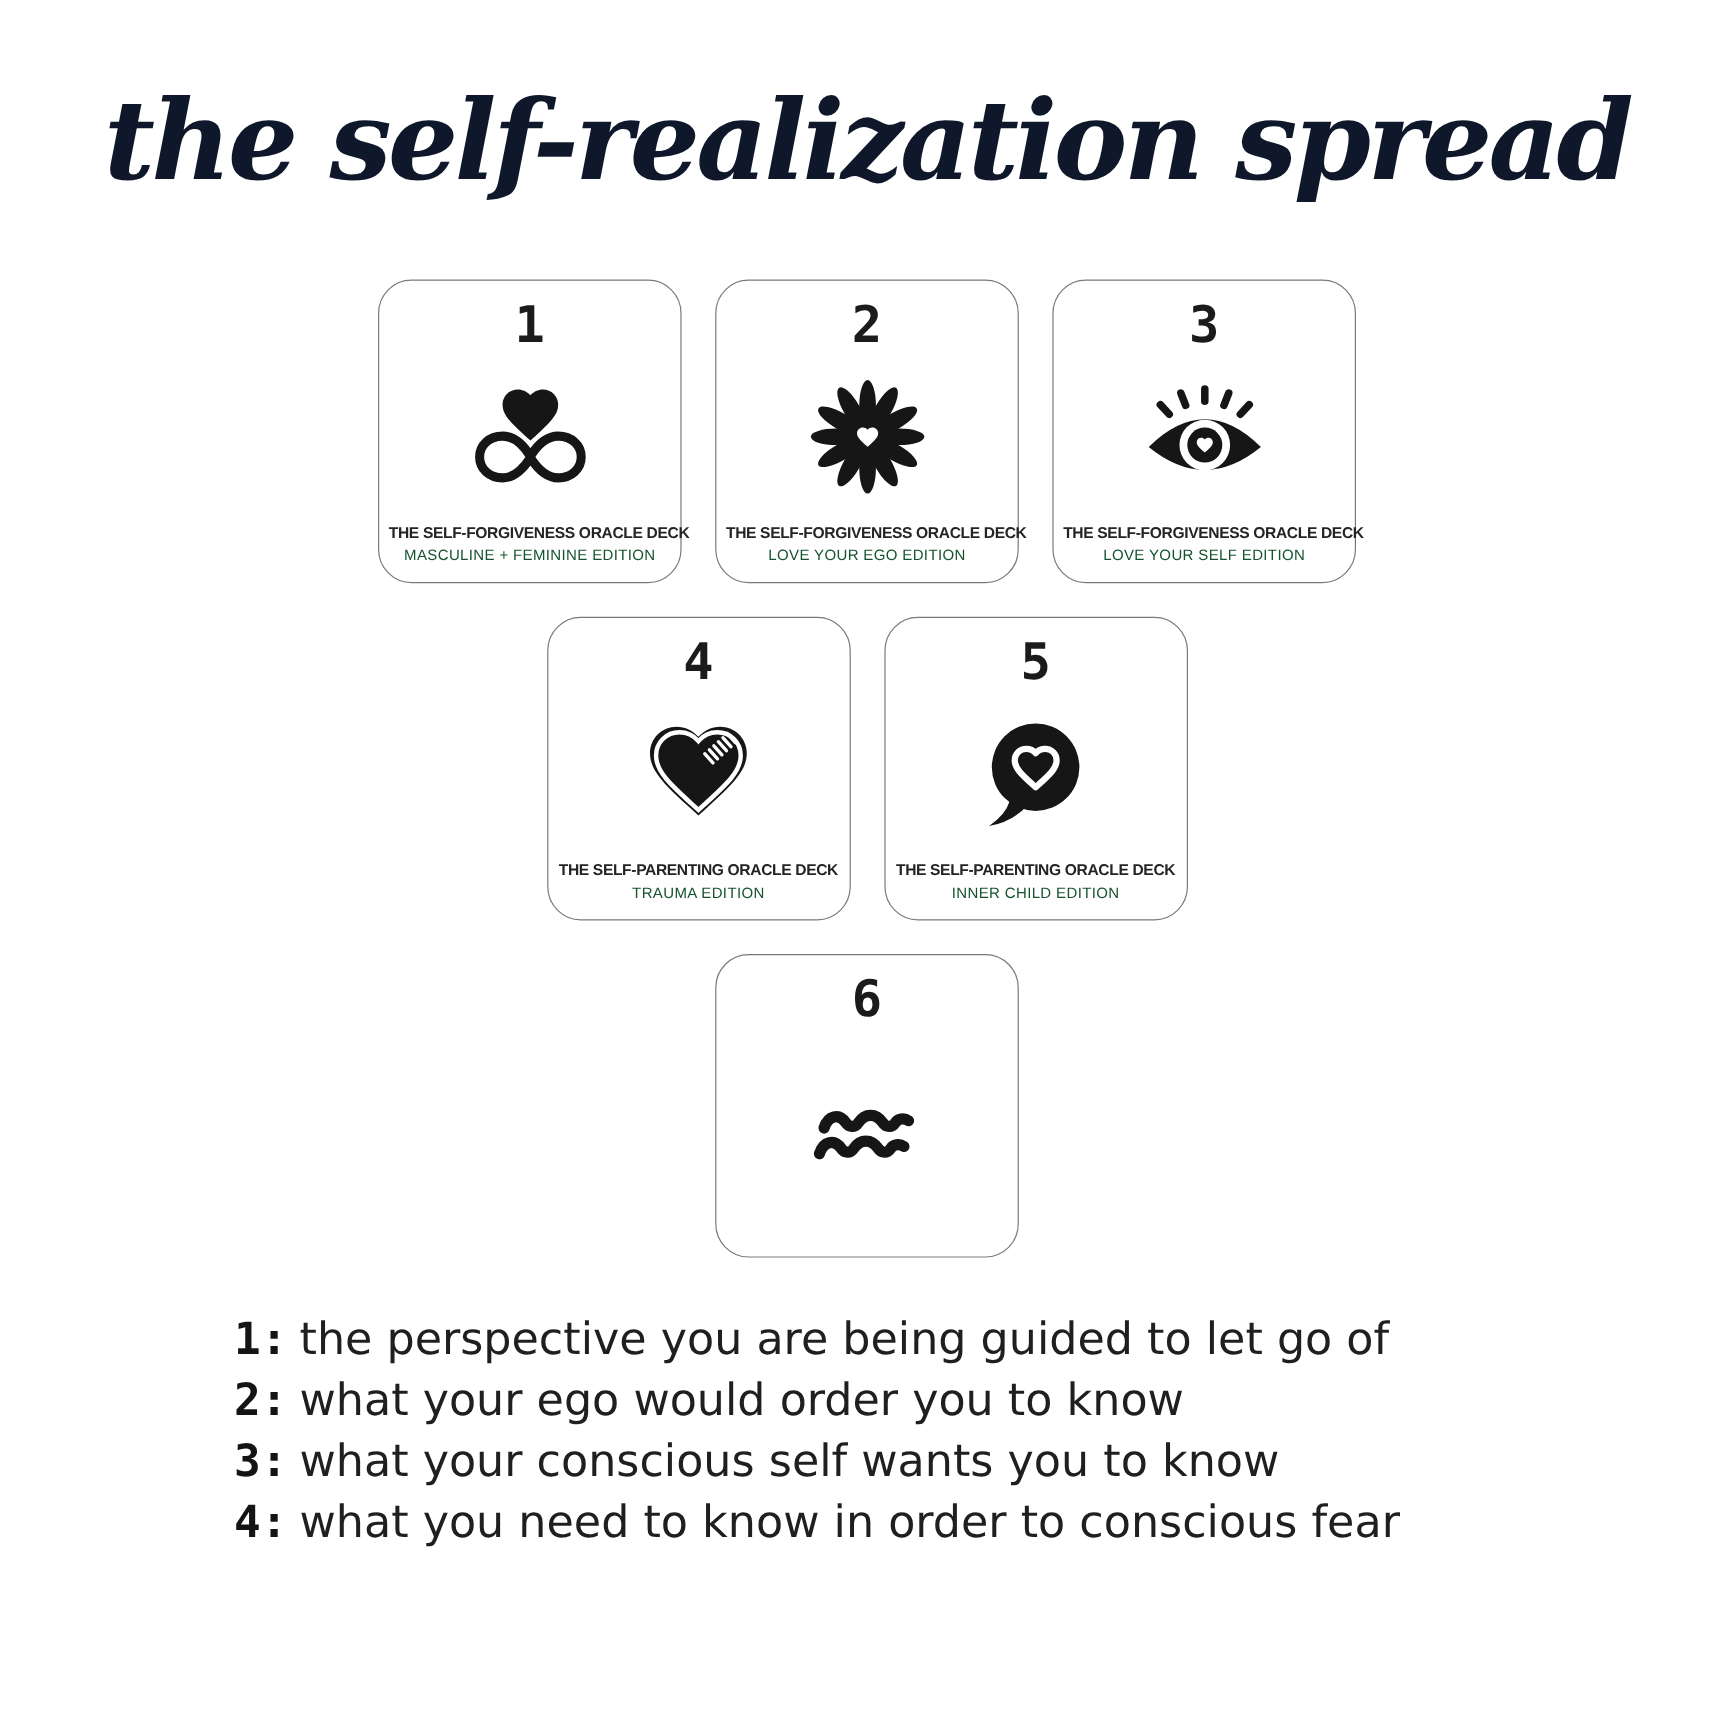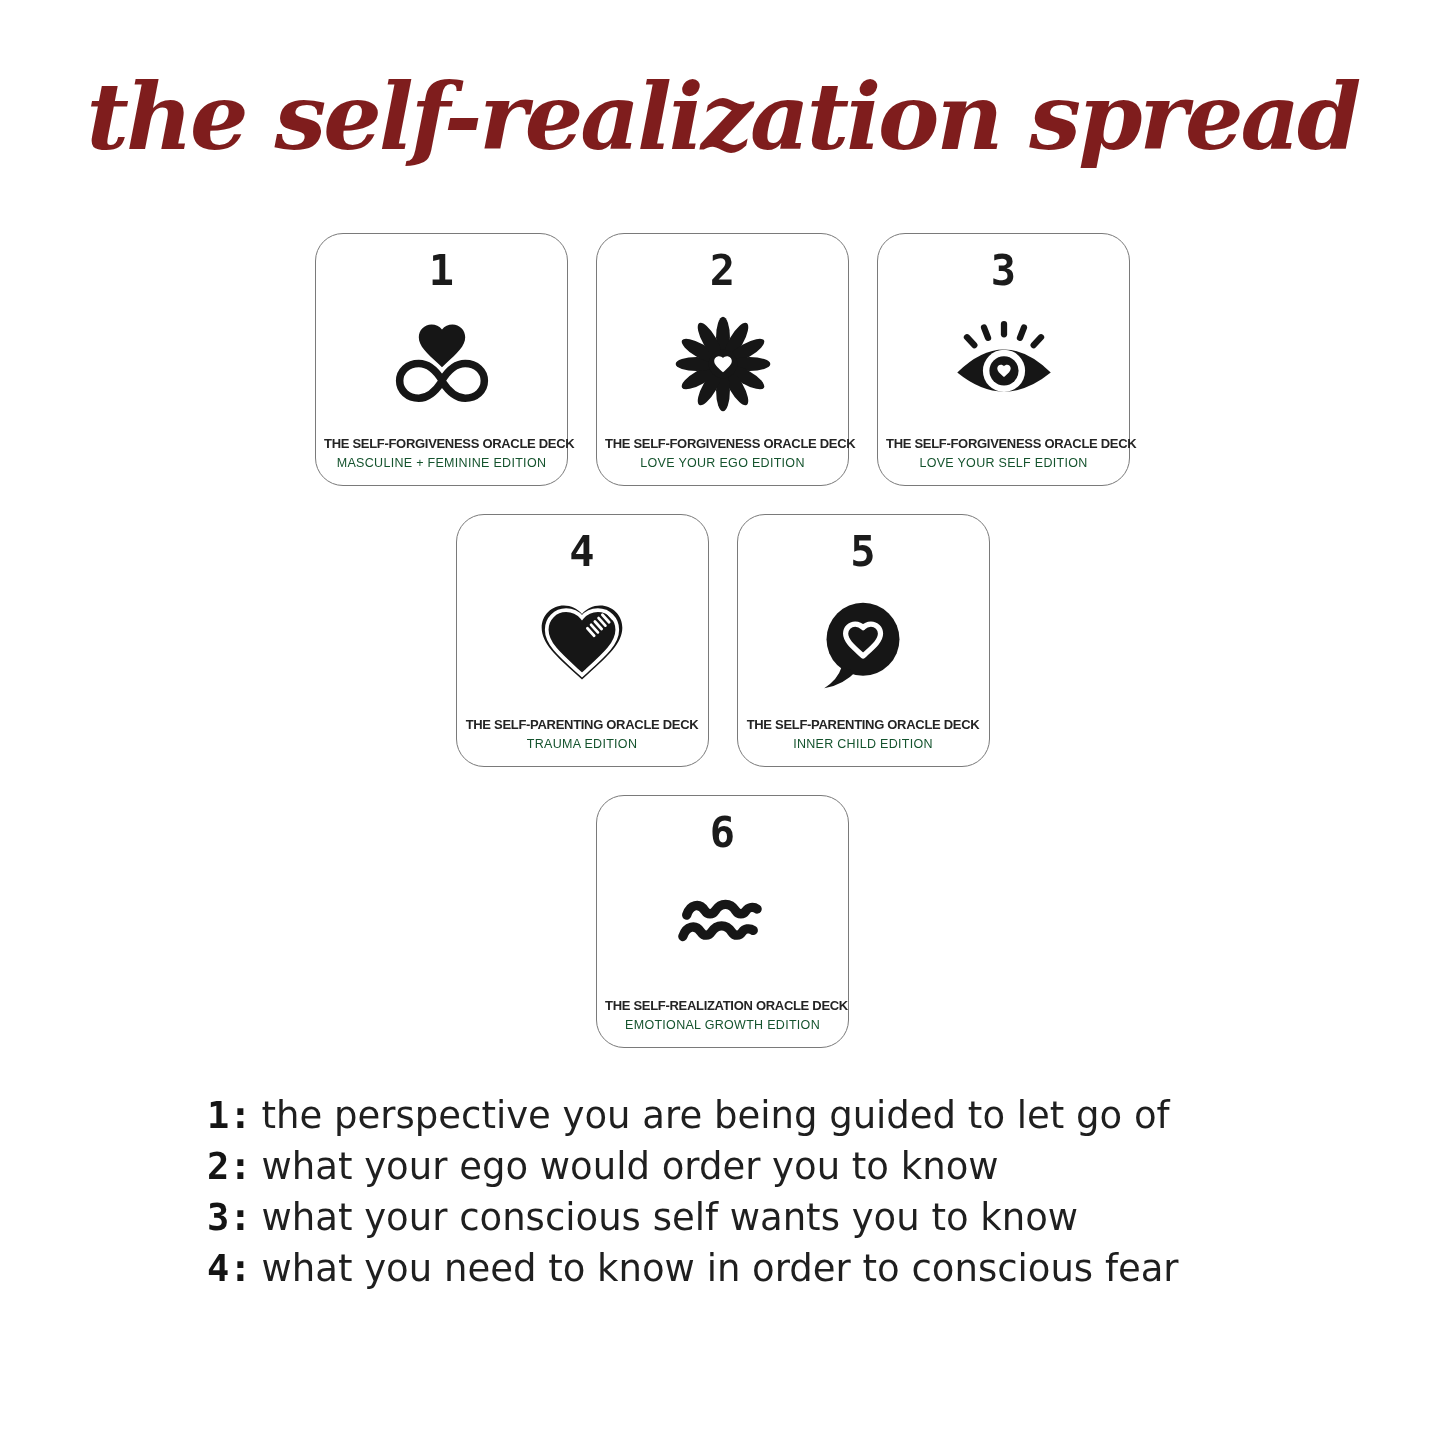--- a/index.html
+++ b/index.html
@@ -15,21 +15,21 @@
     display: flex;
     align-items: center;
     justify-content: center;
   }
   .main-title {
     font-family: "DejaVu Serif", serif;
     font-style: italic;
     font-weight: bold;
     font-size: 92px;
     letter-spacing: -3px;
-    color: #7f1d1d;
+    color: #0f172a;
     white-space: nowrap;
   }
   .spread {
     display: flex;
     flex-direction: column;
     align-items: center;
     gap: 28px;
   }
   .spread-row {
     display: flex;
@@ -81,21 +81,20 @@
     white-space: nowrap;
   }
   .legend {
     margin: 42px 0 0 195px;
   }
   .legend-line {
     font-size: 37px;
     line-height: 51px;
     color: #1f1f1f;
     white-space: nowrap;
-    margin-left: 12px;
   }
   .legend-num {
     font-family: "DejaVu Sans Mono", monospace;
     font-weight: bold;
     margin-right: 10px;
     color: #141414;
   }
   svg { display: block; }
 </style>
 </head>
@@ -222,24 +221,20 @@
     <div class="card">
       <div class="card-number">6</div>
       <div class="card-icon">
         <svg width="134" height="110" viewBox="0 0 100 100">
           <g fill="none" stroke="#161616" stroke-width="8.5" stroke-linecap="round" stroke-linejoin="round">
             <path d="M17 40 C20 30.5 28.5 28.5 33.5 36 C36 39.8 40.5 39.8 43 36 C48 28.5 56.5 28.5 61.5 36 C64 39.8 68.5 39.8 71 36 C73 33 77.5 32 81 34.5"></path>
             <path d="M17 40 C20 30.5 28.5 28.5 33.5 36 C36 39.8 40.5 39.8 43 36 C48 28.5 56.5 28.5 61.5 36 C64 39.8 68.5 39.8 71 36 C73 33 77.5 32 81 34.5" transform="translate(-3.5,19.5)"></path>
           </g>
         </svg>
       </div>
-      <div class="card-text">
-        <div class="card-deck">THE SELF-REALIZATION ORACLE DECK</div>
-        <div class="card-edition">EMOTIONAL GROWTH EDITION</div>
-      </div>
     </div>
 
   </div>
 
 </div>
 
 <div class="legend">
   <div class="legend-line"><span class="legend-num">1:</span><span>the perspective you are being guided to let go of</span></div>
   <div class="legend-line"><span class="legend-num">2:</span><span>what your ego would order you to know</span></div>
   <div class="legend-line"><span class="legend-num">3:</span><span>what your conscious self wants you to know</span></div>

